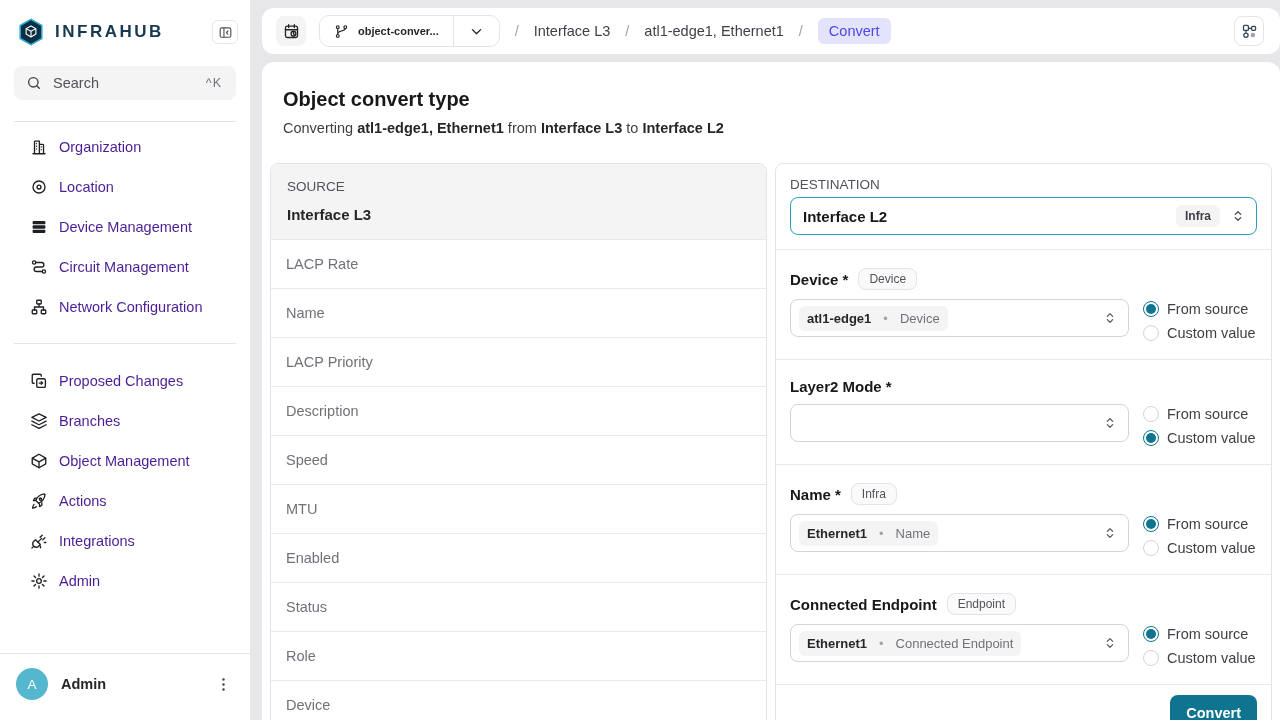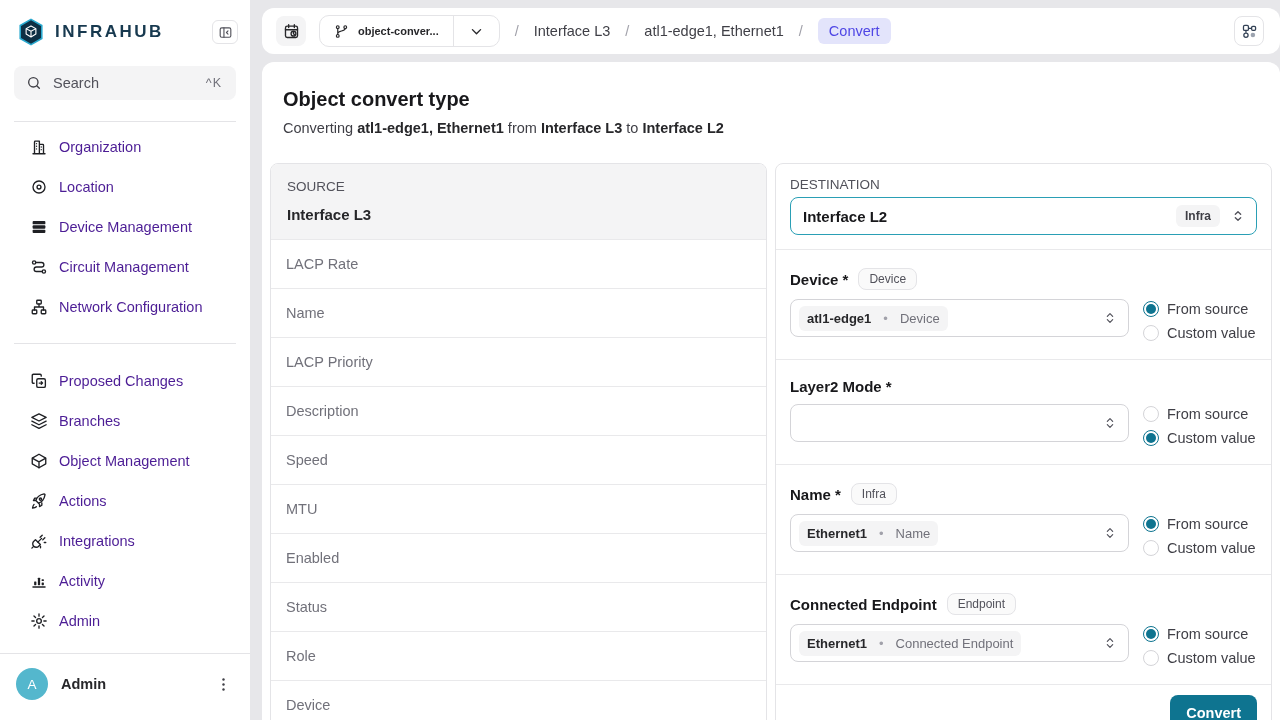--- a/index.html
+++ b/index.html
@@ -206,32 +206,20 @@
         <span>Actions</span>
       </div>
       <div class="nav-item">
         <span class="nico">
           <svg viewBox="0 0 24 24" fill="none" stroke="currentColor" stroke-width="1.8" stroke-linecap="round" stroke-linejoin="round">
             <path d="M7.3 10.2l6.5 6.5-2.2 2.2a4.6 4.6 0 11-6.5-6.5z"></path>
             <path d="M10.5 13.5l5-5M13.5 7l2.8-2.8M17 10.5L19.8 7.7M19 14h2M14 19v2M4.5 19.5l-2 2"></path>
           </svg>
         </span>
         <span>Integrations</span>
-      </div>
-      <div class="nav-item">
-        <span class="nico">
-          <svg viewBox="0 0 24 24" fill="currentColor">
-            <rect x="3" y="19" width="18" height="2" rx="1"></rect>
-            <rect x="5.5" y="12.5" width="3" height="5" rx="0.8"></rect>
-            <rect x="10.5" y="7.5" width="3" height="10" rx="0.8"></rect>
-            <rect x="15.5" y="14" width="3" height="3.5" rx="0.8"></rect>
-            <rect x="15.5" y="9.5" width="3" height="2.5" rx="0.8"></rect>
-          </svg>
-        </span>
-        <span>Activity</span>
       </div>
       <div class="nav-item">
         <span class="nico">
           <svg viewBox="0 0 24 24" fill="none" stroke="currentColor" stroke-width="1.8" stroke-linecap="round" stroke-linejoin="round">
             <circle cx="12" cy="12" r="3.1"></circle>
             <path d="M12 2.5v3M12 18.5v3M2.5 12h3M18.5 12h3M5.3 5.3l2.1 2.1M16.6 16.6l2.1 2.1M5.3 18.7l2.1-2.1M16.6 7.4l2.1-2.1"></path>
           </svg>
         </span>
         <span>Admin</span>
       </div>

